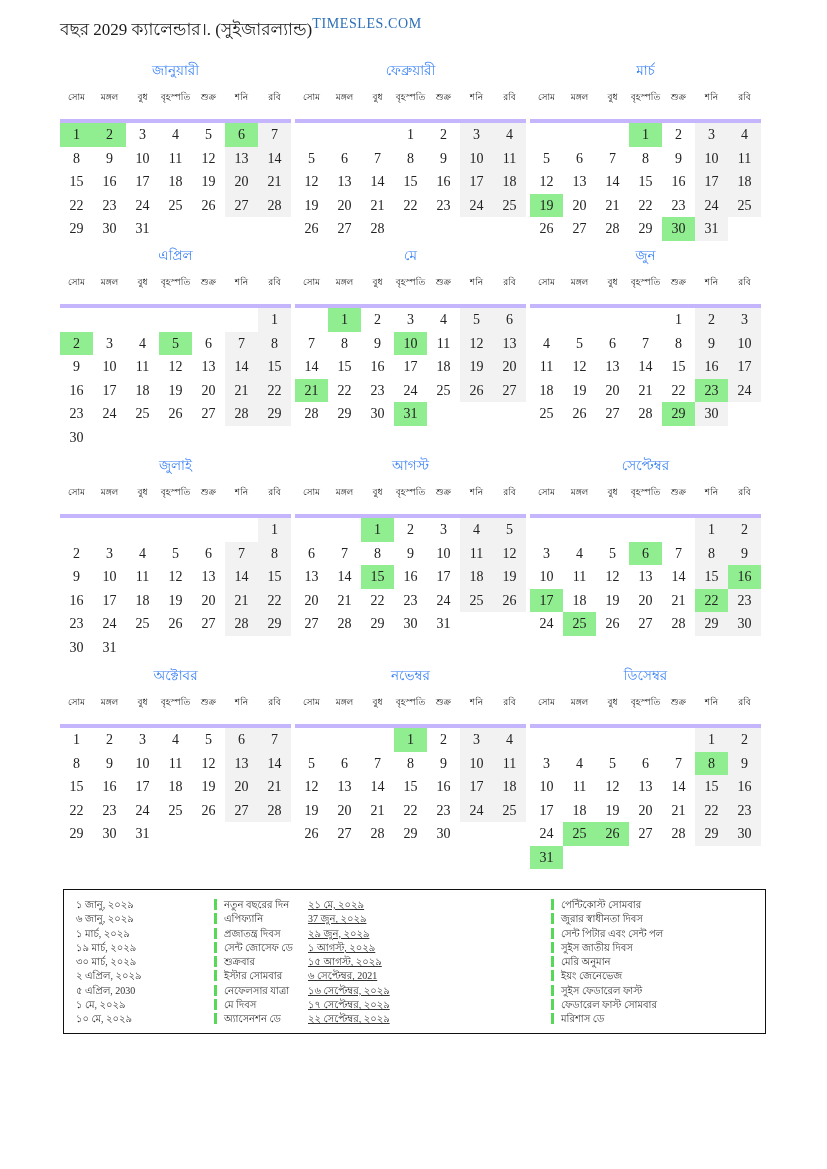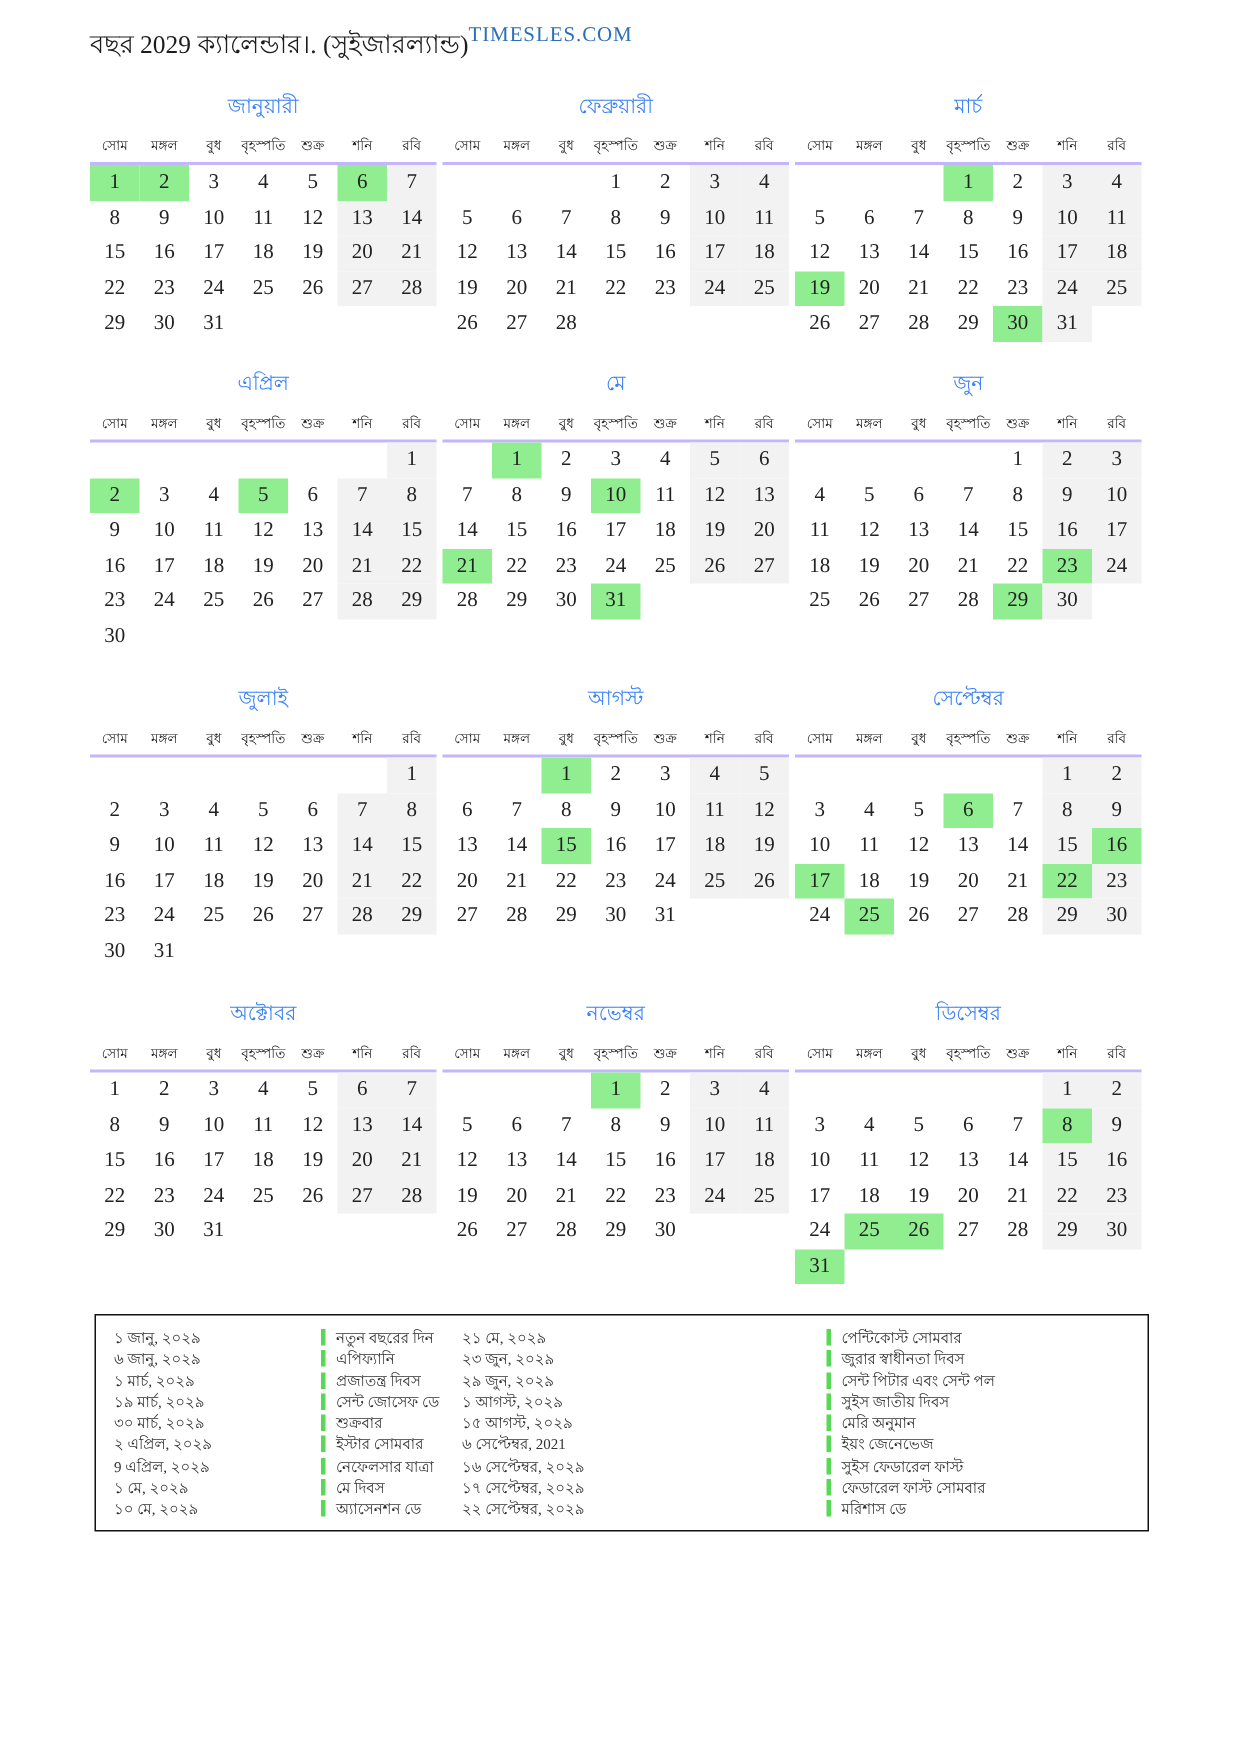--- a/index.html
+++ b/index.html
@@ -12,33 +12,33 @@
   .page-title{font-size:17px;color:#1c1c1c;}
   .site-link{font-size:14px;color:#2d6fb7;letter-spacing:0.6px;text-decoration:none;
     font-family:"Liberation Serif", serif;}
   .months-grid{
     display:grid;grid-template-columns:231px 231px 231px;
     grid-template-rows:185px 210px 210px auto;
     column-gap:4px;margin:16px 0 0 60px;width:701px;
   }
   .month{width:231px;}
   .month-title{text-align:center;color:#3b82f6;font-size:13.5px;margin:0 0 7px 0;}
-  .wk-head{display:flex;border-bottom:2px solid #c4b5fd;padding-bottom:3px;justify-content:flex-end;}
+  .wk-head{display:flex;border-bottom:4px solid #c4b5fd;padding-bottom:14px;justify-content:flex-end;}
   .wk-head .wk{width:33px;text-align:center;font-size:9px;color:#1a1a1a;}
   .day-row{display:flex;}
   .day-cell{width:33px;height:23.5px;line-height:23.5px;text-align:center;
     font-size:14px;color:#222;}
   .day-cell.wkend{background:#f2f2f2;}
   .day-cell.hl{background:#90ee90;}
   .legend-box{width:703px;margin:20px 0 0 63px;border:1.5px solid #111;
     box-sizing:border-box;padding:7px 0 7px 12px;}
   .legend-row{display:flex;align-items:flex-start;height:14.3px;font-size:10px;color:#333;}
   .lg-d1{width:138px;flex-shrink:0;}
   .lg-n1{width:94px;flex-shrink:0;white-space:nowrap;}
-  .lg-d2{width:243px;flex-shrink:0;}
+  .lg-d2{width:243px;flex-shrink:0;text-decoration:underline;}
   .lg-n2{flex:1;white-space:nowrap;}
   .lg-bar{display:inline-block;width:3px;height:11px;background:#57d957;
     margin-right:7px;vertical-align:-2px;}
 </style>
 </head>
 <body>
 
 <div class="header">
   <div class="page-title">বছর 2029 ক্যালেন্ডার।. (সুইজারল্যান্ড)</div>
   <a class="site-link">TIMESLES.COM</a>
@@ -761,21 +761,21 @@
 <div class="legend-box">
     <div class="legend-row">
       <span class="lg-d1">১ জানু, ২০২৯</span>
       <span class="lg-n1"><span class="lg-bar"></span>নতুন বছরের দিন</span>
       <span class="lg-d2">২১ মে, ২০২৯</span>
       <span class="lg-n2"><span class="lg-bar"></span>পেন্টিকোস্ট সোমবার</span>
     </div>
     <div class="legend-row">
       <span class="lg-d1">৬ জানু, ২০২৯</span>
       <span class="lg-n1"><span class="lg-bar"></span>এপিফ্যানি</span>
-      <span class="lg-d2">২৩ জুন, ২০২৯</span>
+      <span class="lg-d2">37 জুন, ২০২৯</span>
       <span class="lg-n2"><span class="lg-bar"></span>জুরার স্বাধীনতা দিবস</span>
     </div>
     <div class="legend-row">
       <span class="lg-d1">১ মার্চ, ২০২৯</span>
       <span class="lg-n1"><span class="lg-bar"></span>প্রজাতন্ত্র দিবস</span>
       <span class="lg-d2">২৯ জুন, ২০২৯</span>
       <span class="lg-n2"><span class="lg-bar"></span>সেন্ট পিটার এবং সেন্ট পল</span>
     </div>
     <div class="legend-row">
       <span class="lg-d1">১৯ মার্চ, ২০২৯</span>
@@ -789,21 +789,21 @@
       <span class="lg-d2">১৫ আগস্ট, ২০২৯</span>
       <span class="lg-n2"><span class="lg-bar"></span>মেরি অনুমান</span>
     </div>
     <div class="legend-row">
       <span class="lg-d1">২ এপ্রিল, ২০২৯</span>
       <span class="lg-n1"><span class="lg-bar"></span>ইস্টার সোমবার</span>
       <span class="lg-d2">৬ সেপ্টেম্বর, 2021</span>
       <span class="lg-n2"><span class="lg-bar"></span>ইয়ং জেনেভেজ</span>
     </div>
     <div class="legend-row">
-      <span class="lg-d1">9 এপ্রিল, ২০২৯</span>
+      <span class="lg-d1">৫ এপ্রিল, 2030</span>
       <span class="lg-n1"><span class="lg-bar"></span>নেফেলসার যাত্রা</span>
       <span class="lg-d2">১৬ সেপ্টেম্বর, ২০২৯</span>
       <span class="lg-n2"><span class="lg-bar"></span>সুইস ফেডারেল ফাস্ট</span>
     </div>
     <div class="legend-row">
       <span class="lg-d1">১ মে, ২০২৯</span>
       <span class="lg-n1"><span class="lg-bar"></span>মে দিবস</span>
       <span class="lg-d2">১৭ সেপ্টেম্বর, ২০২৯</span>
       <span class="lg-n2"><span class="lg-bar"></span>ফেডারেল ফাস্ট সোমবার</span>
     </div>

